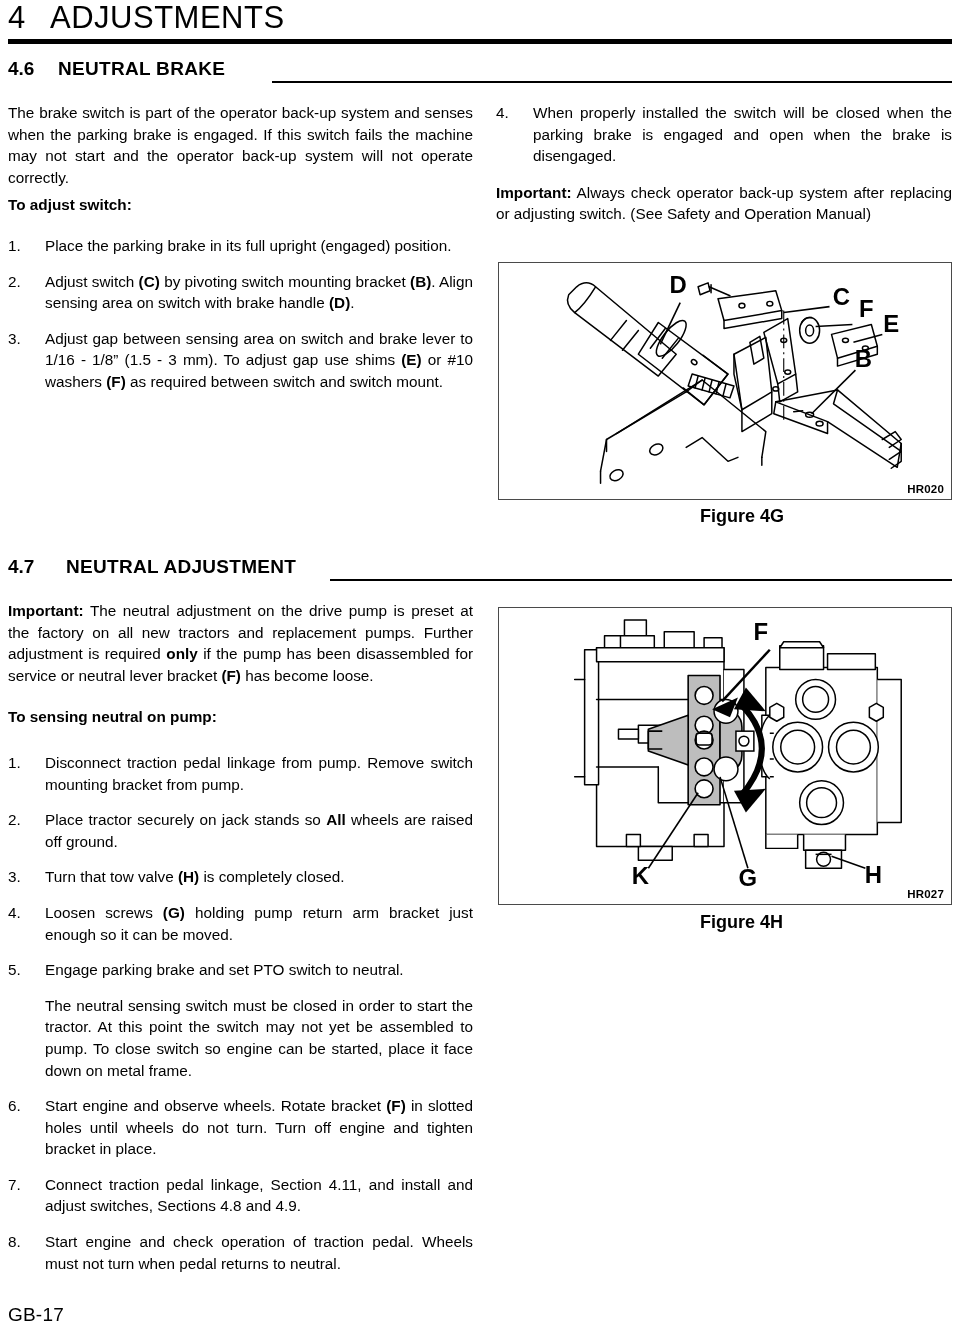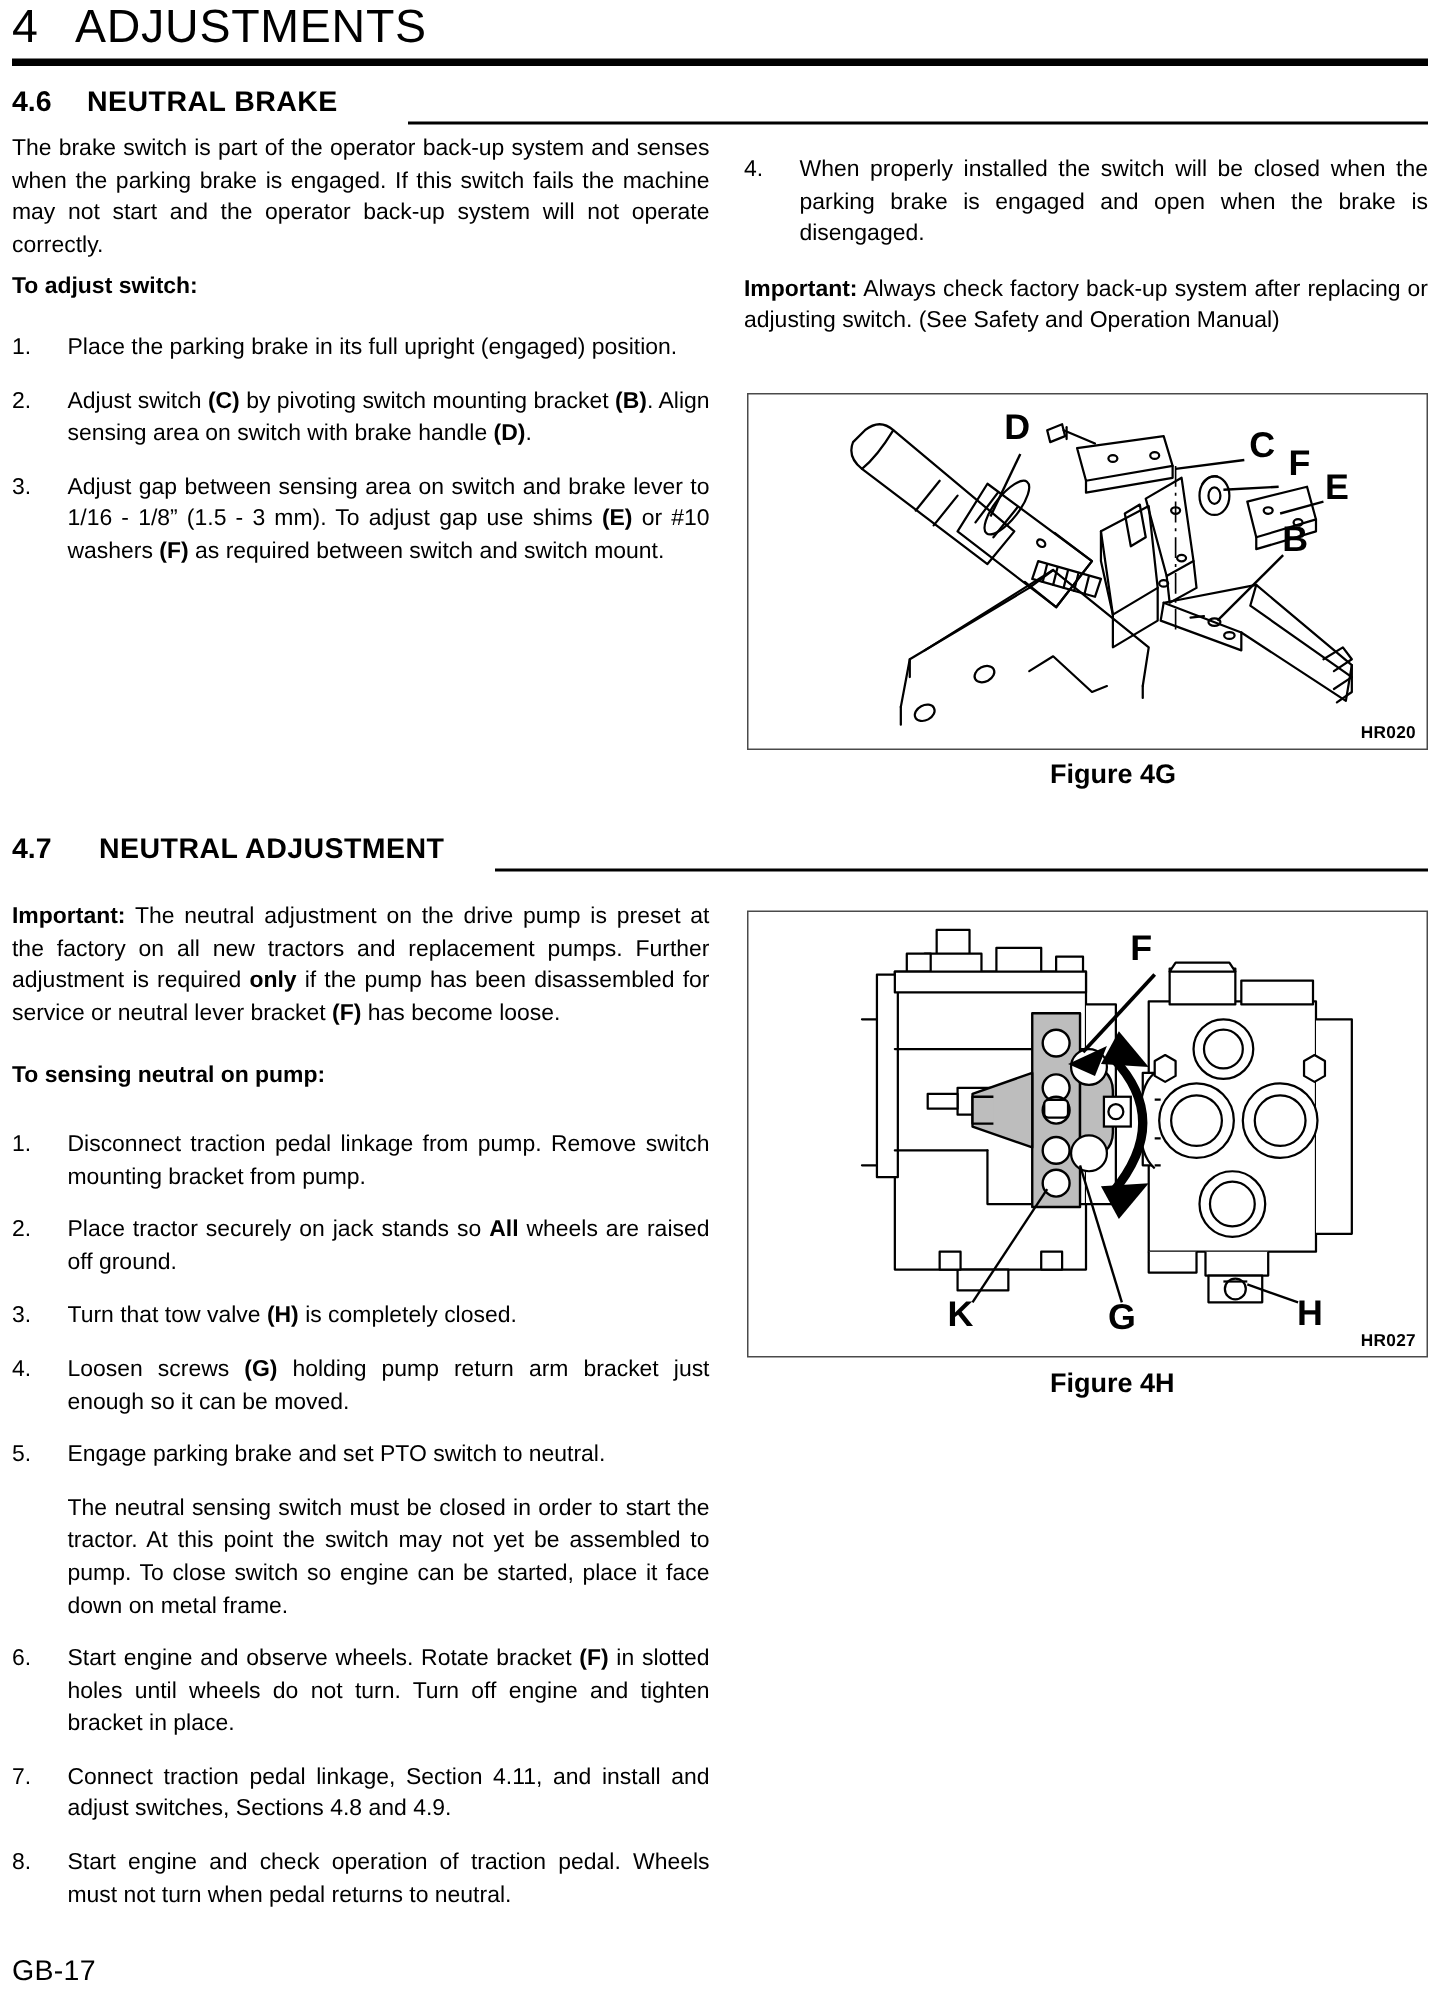--- a/index.html
+++ b/index.html
@@ -169,21 +169,21 @@
     <span class="chap-title">ADJUSTMENTS</span>
   </div>
   <div class="header-rule"></div>
 
   <div class="section-head" style="left:8px; top:58px; width:944px;text-align:center;">
     <span class="sec-num">4.6</span>
     <span class="sec-title" style="left:50px;">NEUTRAL BRAKE</span>
     <span class="sec-rule" style="left:264px; width:680px;"></span>
   </div>
 
-  <div class="col" style="left:8px; top:88px; width:465px;">
+  <div class="col" style="left:8px; top:102px; width:465px;">
     <p class="para">The brake switch is part of the operator back-up system and senses when the parking brake is engaged. If this switch fails the machine may not start and the operator back-up system will not operate correctly.</p>
 
     <p class="para nj" style="margin-top:6px; font-weight:bold;">To adjust switch:</p>
 
     <div class="numlist" style="margin-top:19px;">
       <div class="numitem" style="margin-bottom:14px;">
         <span class="marker">1.</span>
         <span class="itext"><span>Place the parking brake in its full upright (engaged) position.</span></span>
       </div>
       <div class="numitem" style="margin-bottom:14px;">
@@ -195,21 +195,21 @@
         <span class="itext"><span>Adjust gap between sensing area on switch and brake lever to 1/16 - 1/8” (1.5 - 3 mm). To adjust gap use shims </span><b>(E)</b><span> or #10 washers </span><b>(F)</b><span> as required between switch and switch mount.</span></span>
       </div>
     </div>
   </div>
 
   <div class="col" style="left:496px; top:102px; width:456px;">
     <div class="numitem">
       <span class="marker">4.</span>
       <span class="itext"><span>When properly installed the switch will be closed when the parking brake is engaged and open when the brake is disengaged.</span></span>
     </div>
-    <p class="para" style="margin-top:15px;"><b>Important:</b><span> Always check factory back-up system after replacing or adjusting switch. (See Safety and Operation Manual)</span></p>
+    <p class="para" style="margin-top:15px;"><b>Important:</b><span> Always check operator back-up system after replacing or adjusting switch. (See Safety and Operation Manual)</span></p>
   </div>
 
   <div class="figbox" style="left:498px; top:262px; width:454px; height:238px;">
     <svg class="fig-svg" viewBox="0 0 454 238" preserveAspectRatio="none">
       <g fill="none" stroke="#000" stroke-width="1.5" stroke-linejoin="round" stroke-linecap="round">
 
         <path d="M70 32 L78 24 Q88 16 97 24 L178 92 L160 114 L76 50 Q66 42 70 32 Z"></path>
         <path d="M76 50 Q86 42 97 24"></path>
         <path d="M128 58 L112 78"></path>
         <path d="M140 68 L124 88"></path>

